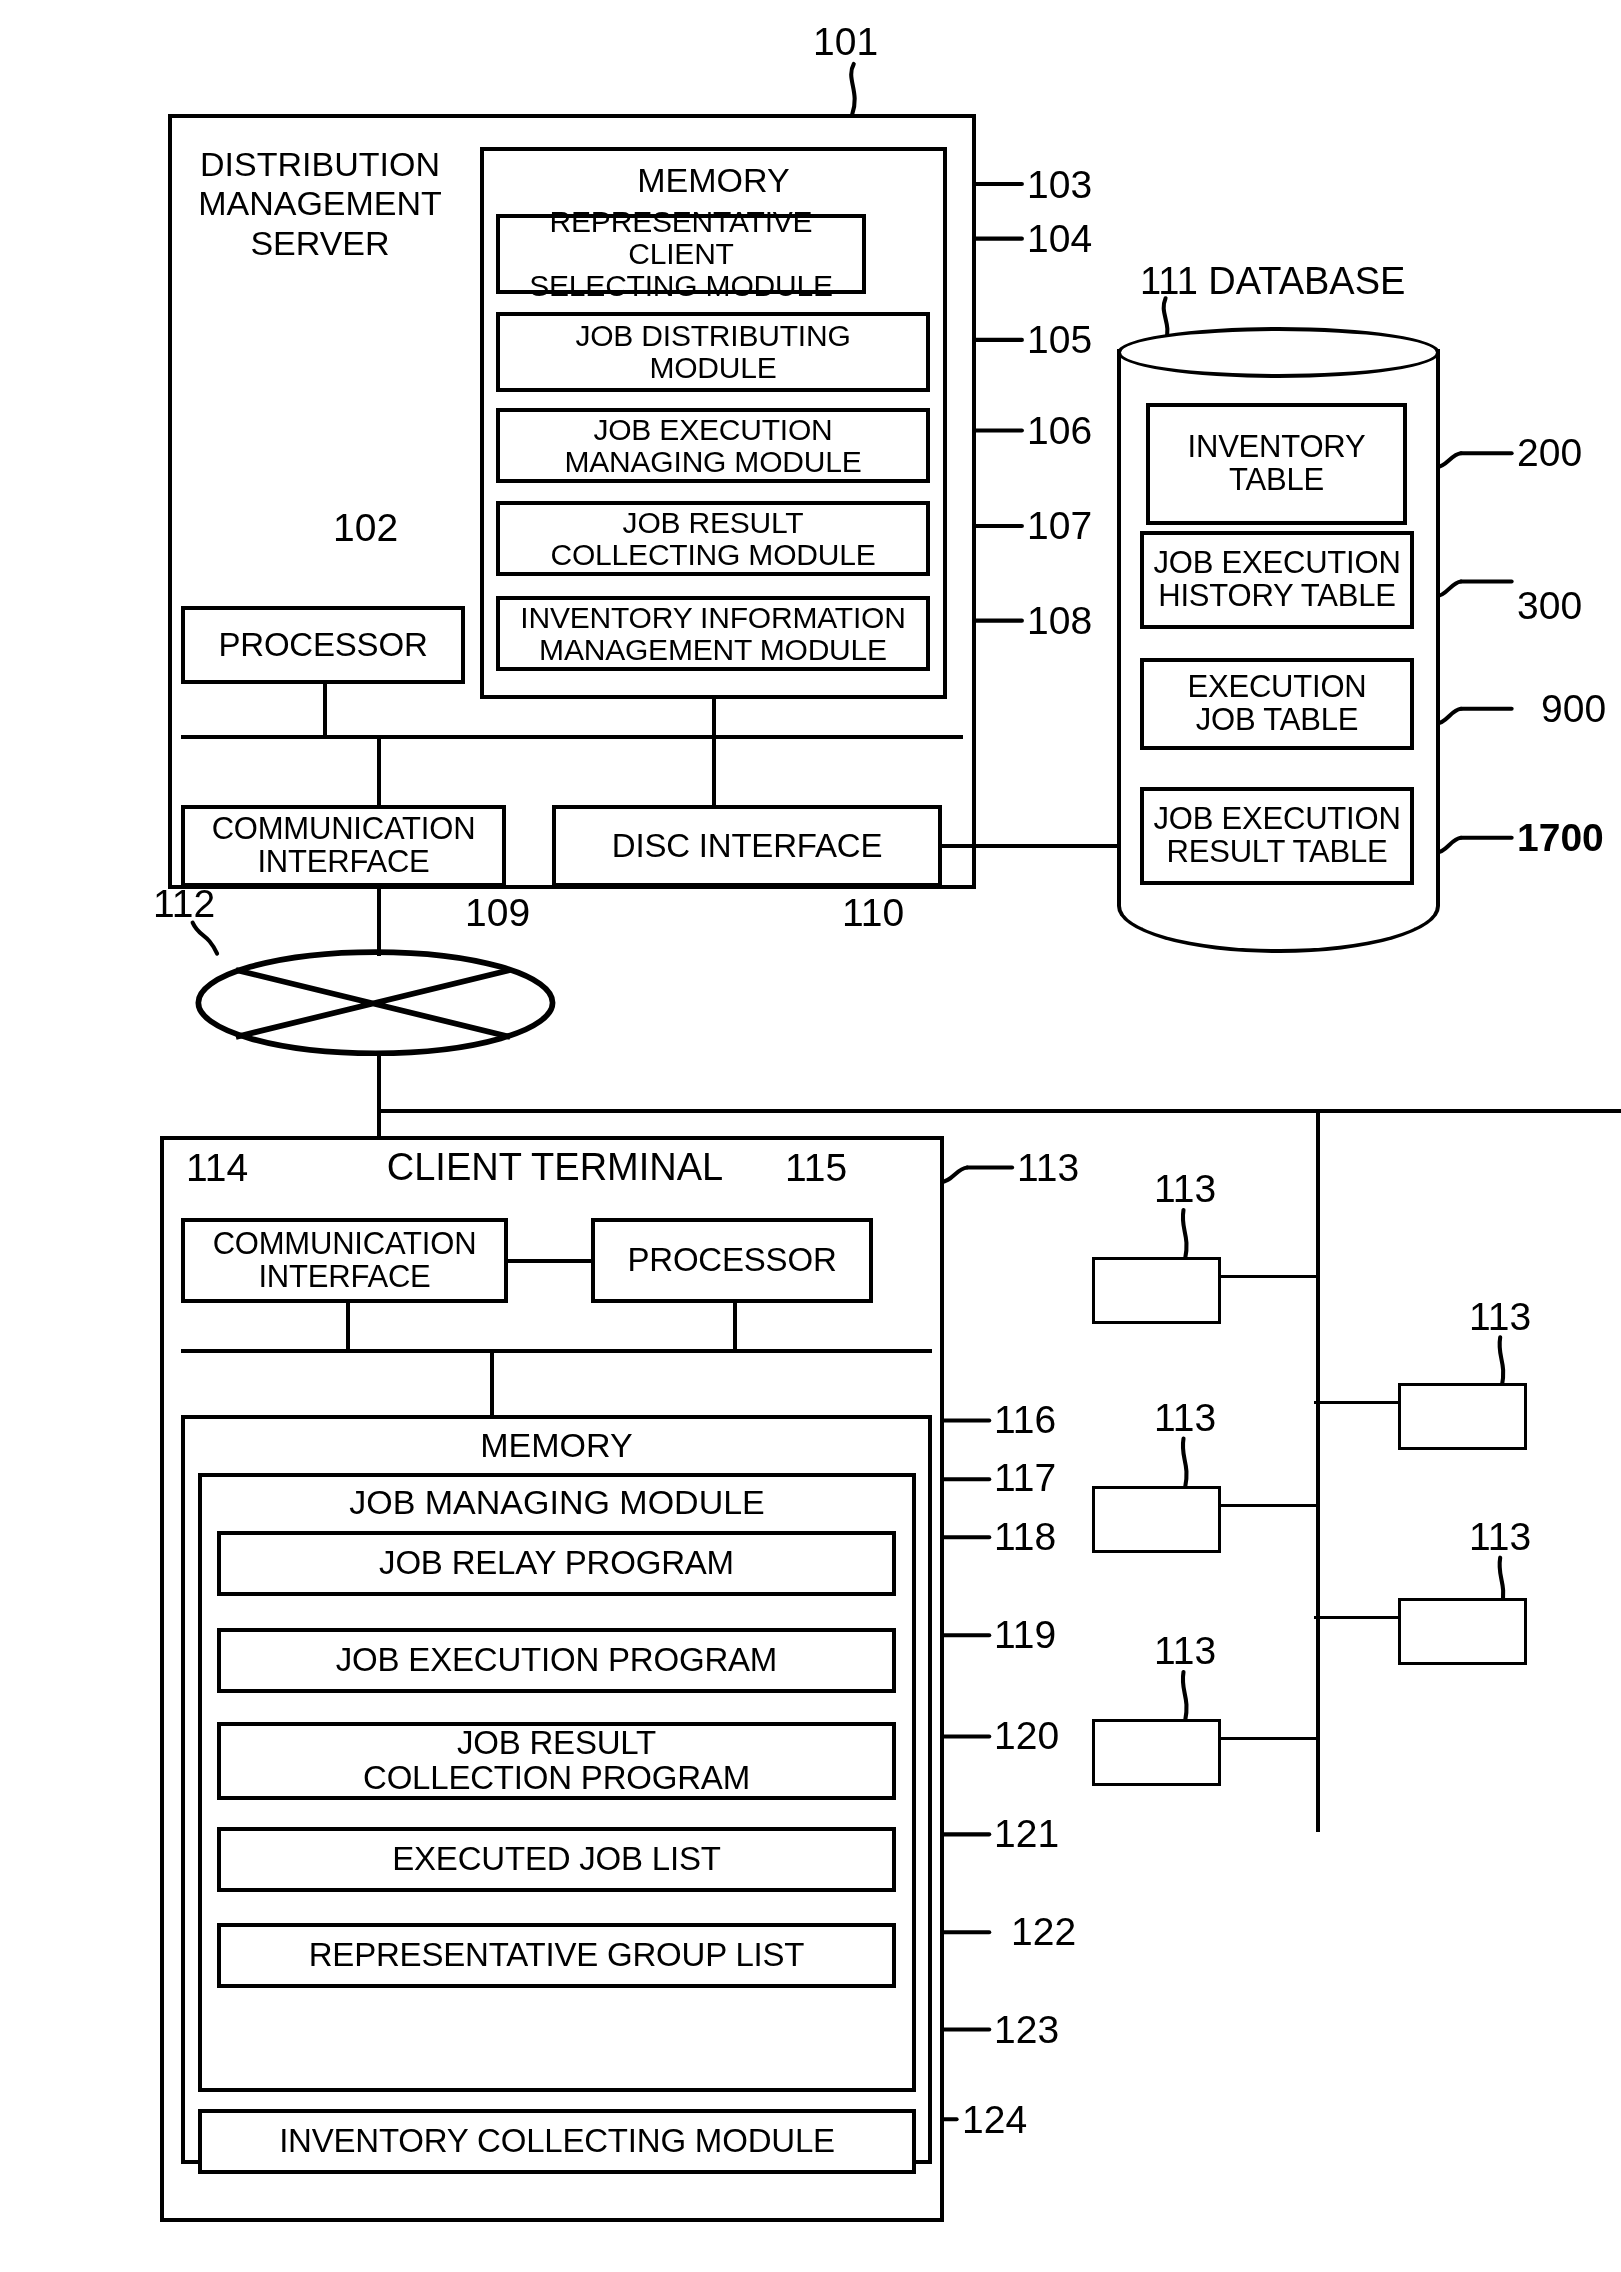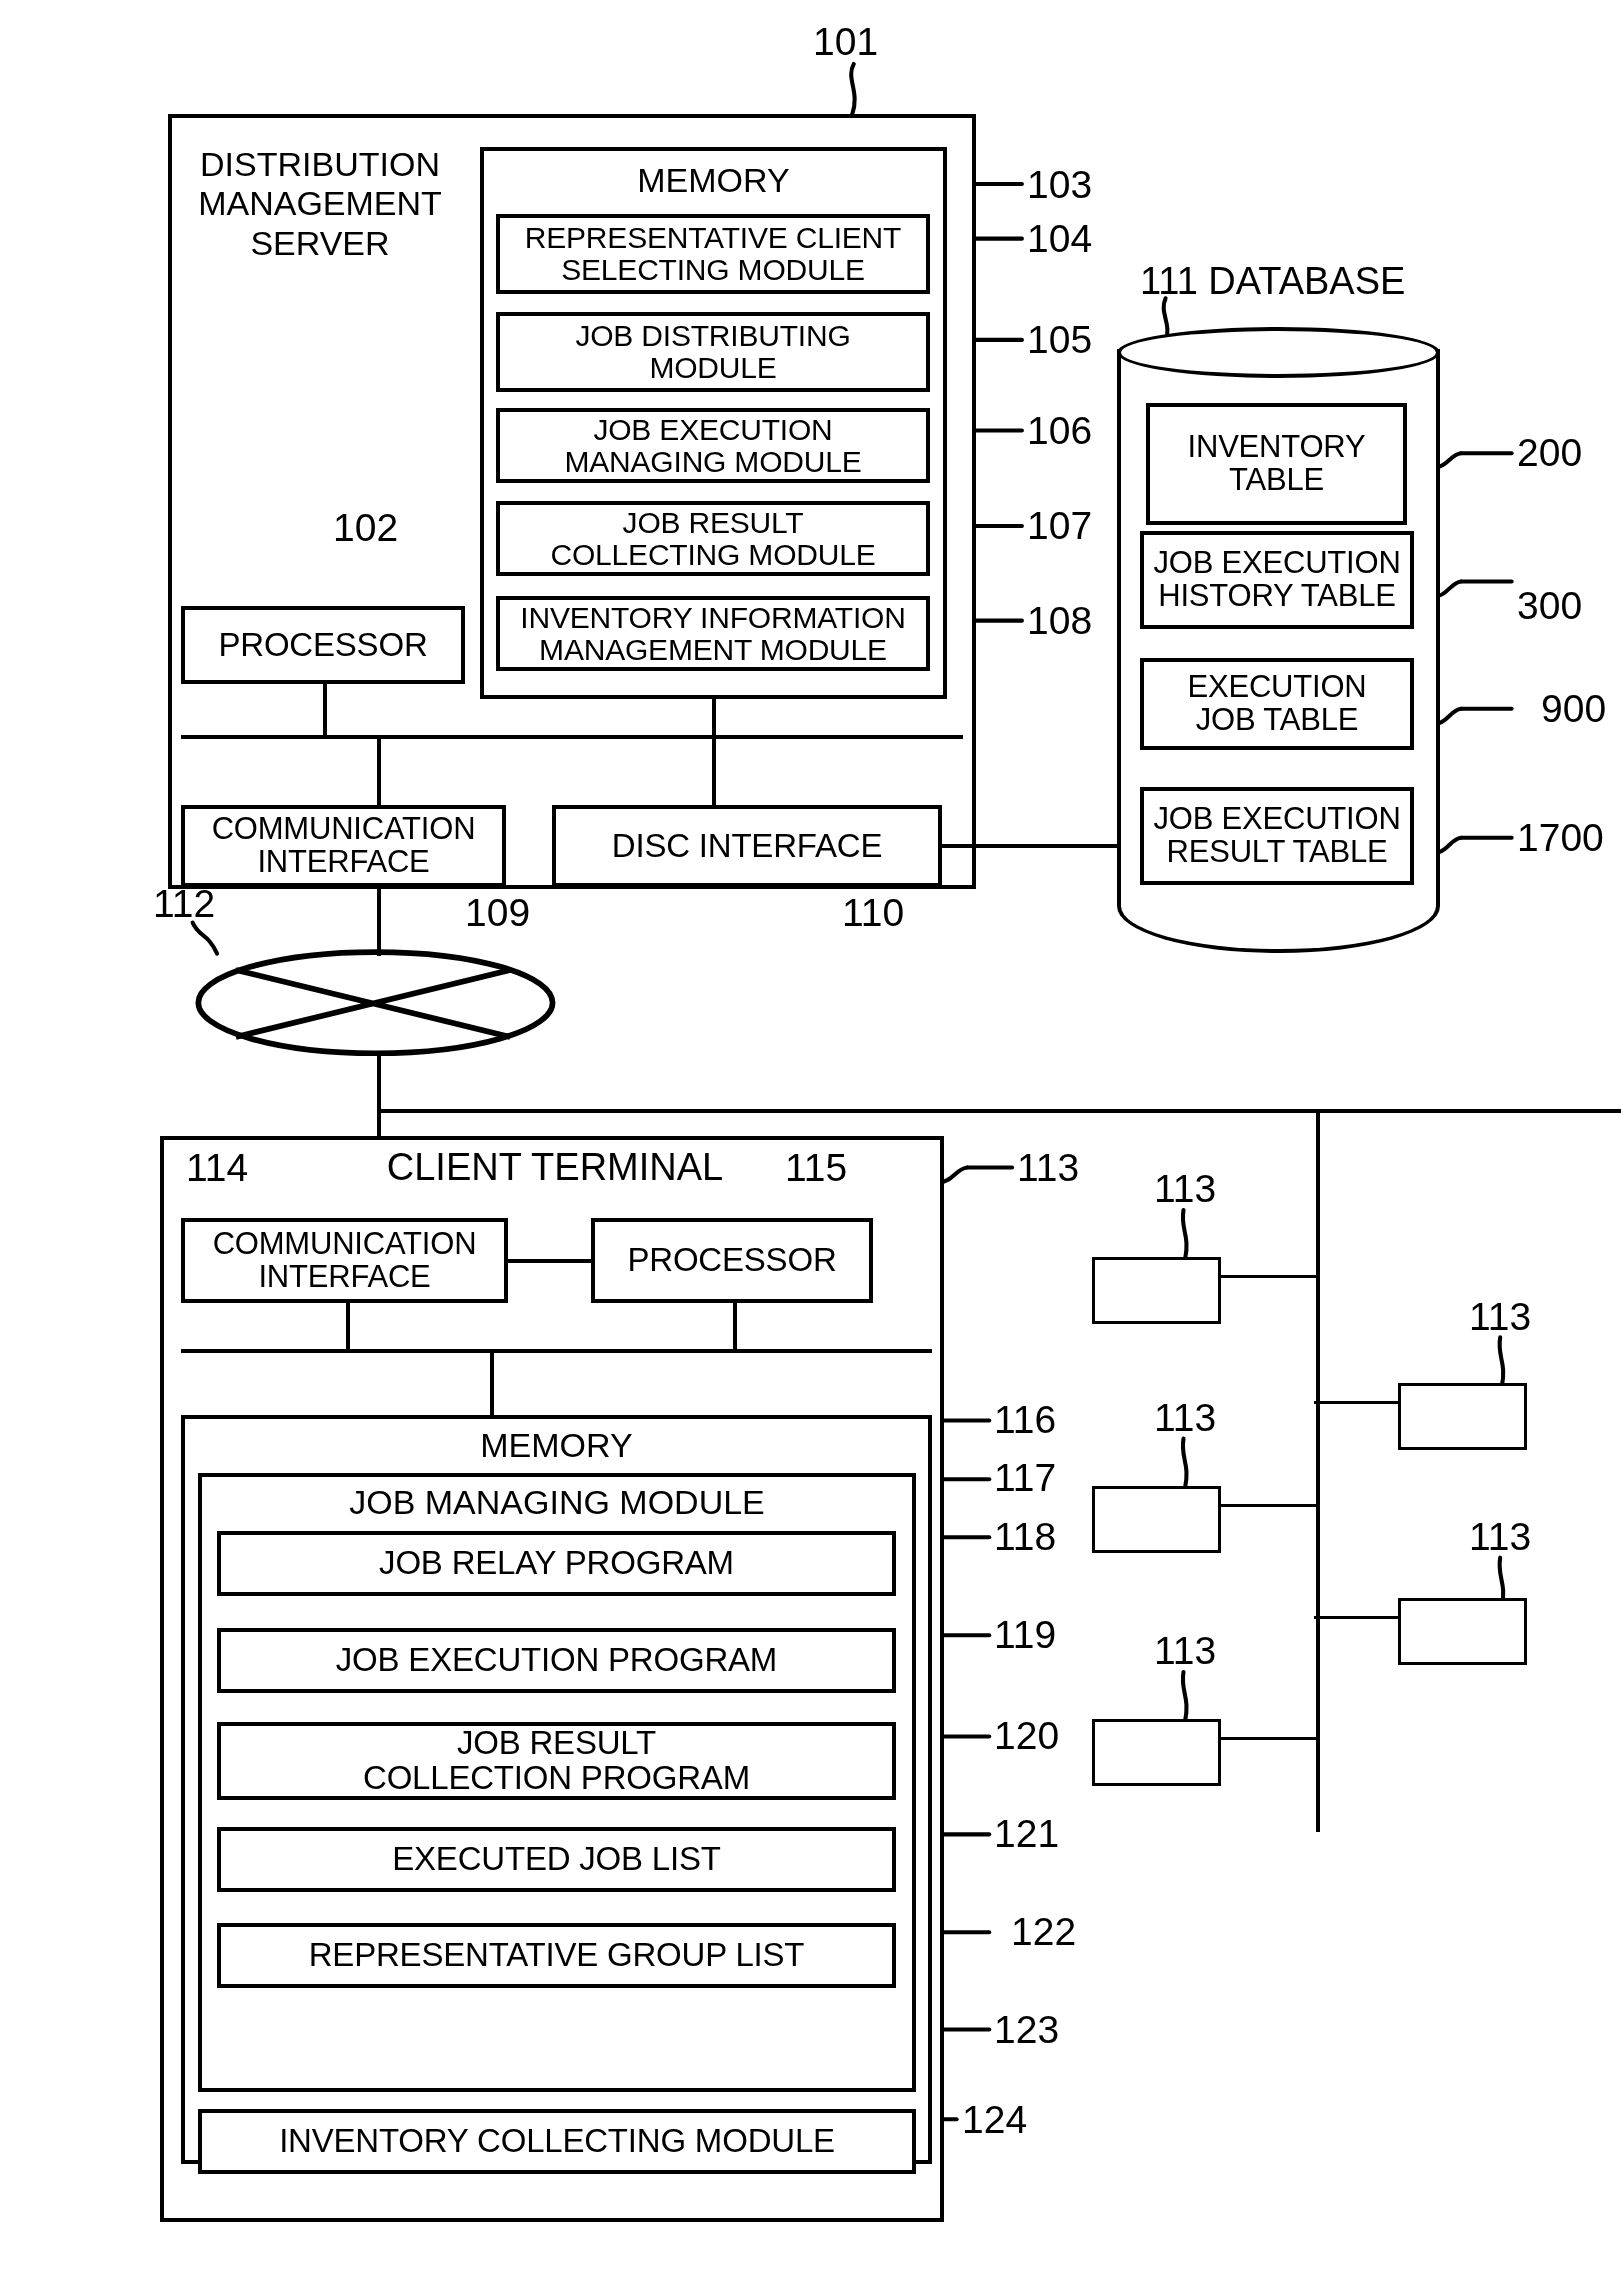--- a/index.html
+++ b/index.html
@@ -162,21 +162,21 @@
   <div class="abs txt" style="left:181px; top:145px; width:278px; font-size:34px; line-height:1.16;">DISTRIBUTION
 MANAGEMENT
 SERVER</div>
 
   <div class="abs ref" style="left:813px; top:19.6px;">101</div>
 
   <div class="abs box" style="left:480px; top:147px; width:467px; height:552px; display:block;">
     <div class="txt" style="margin-top:11.4px; font-size:34px;">MEMORY</div>
   </div>
 
-  <div class="abs box" style="left:496px; top:214px; width:434px; height:80px; font-size:30px;">
+  <div class="abs box" style="left:496px; top:214px; width:370px; height:80px; font-size:30px;">
     <span class="lbl">REPRESENTATIVE CLIENT
 SELECTING MODULE</span>
   </div>
   <div class="abs box" style="left:496px; top:312px; width:434px; height:80px; font-size:30px;">
     <span class="lbl">JOB DISTRIBUTING
 MODULE</span>
   </div>
   <div class="abs box" style="left:496px; top:408px; width:434px; height:75px; font-size:30px;">
     <span class="lbl">JOB EXECUTION
 MANAGING MODULE</span>
@@ -242,21 +242,21 @@
 JOB TABLE</span>
   </div>
   <div class="abs box" style="left:1140px; top:787px; width:274px; height:98px; font-size:31px;">
     <span class="lbl">JOB EXECUTION
 RESULT TABLE</span>
   </div>
 
   <div class="abs ref" style="left:1517px; top:431px;">200</div>
   <div class="abs ref" style="left:1517px; top:584px;">300</div>
   <div class="abs ref" style="left:1517px; top:687px;margin-left:24px;">900</div>
-  <div class="abs ref" style="left:1517px; top:816px;">1700</div>
+  <div class="abs ref" style="left:1517px; top:816px;font-weight:bold;">1700</div>
 
   <div class="abs hline" style="left:942px; top:844px; width:178px;"></div>
 
   <div class="abs vline" style="left:377px; top:887px; height:69px;"></div>
   <div class="abs vline" style="left:377px; top:1051px; height:108px;"></div>
   <div class="abs ref" style="left:153px; top:882px;">112</div>
 
   <div class="abs hline" style="left:377px; top:1109px; width:1244px;"></div>
 
   <div class="abs vline" style="left:1316px; top:1109px; height:723px;"></div>

